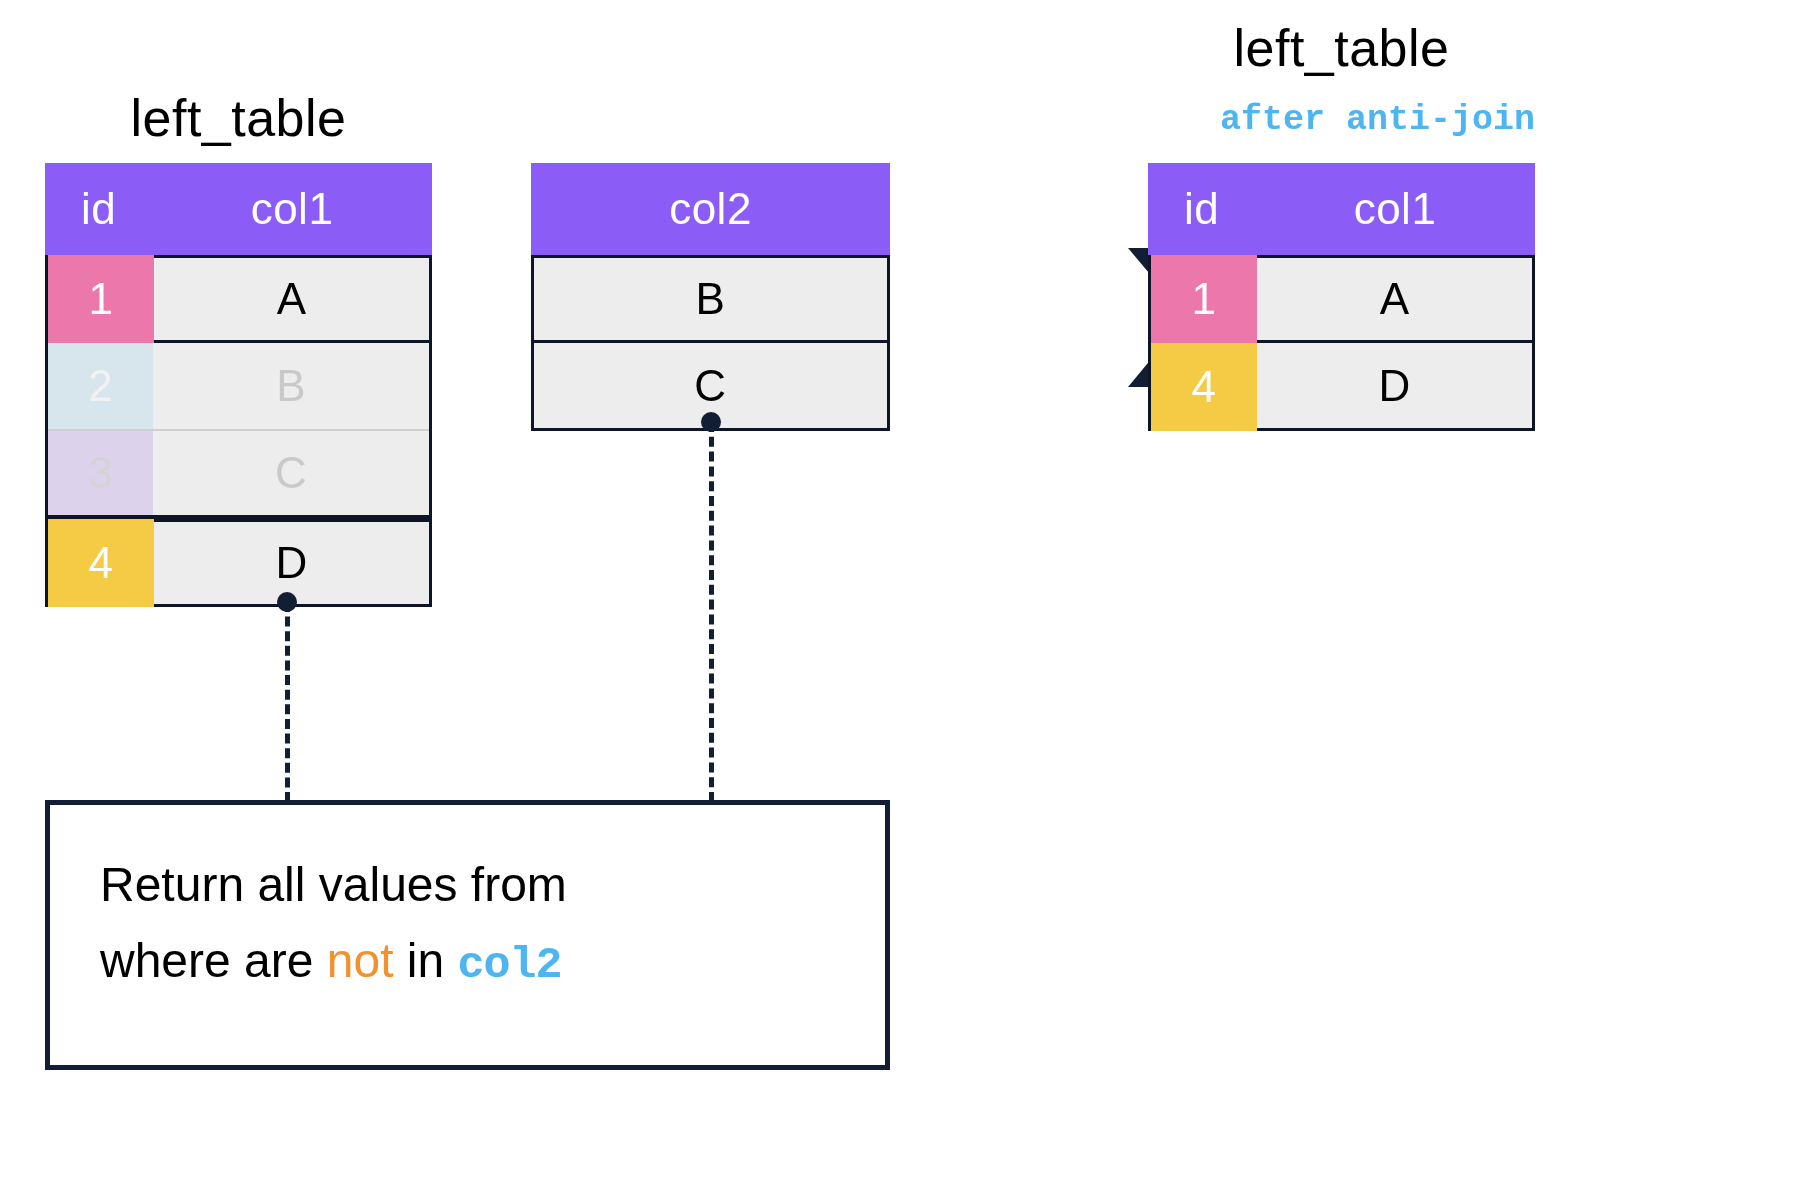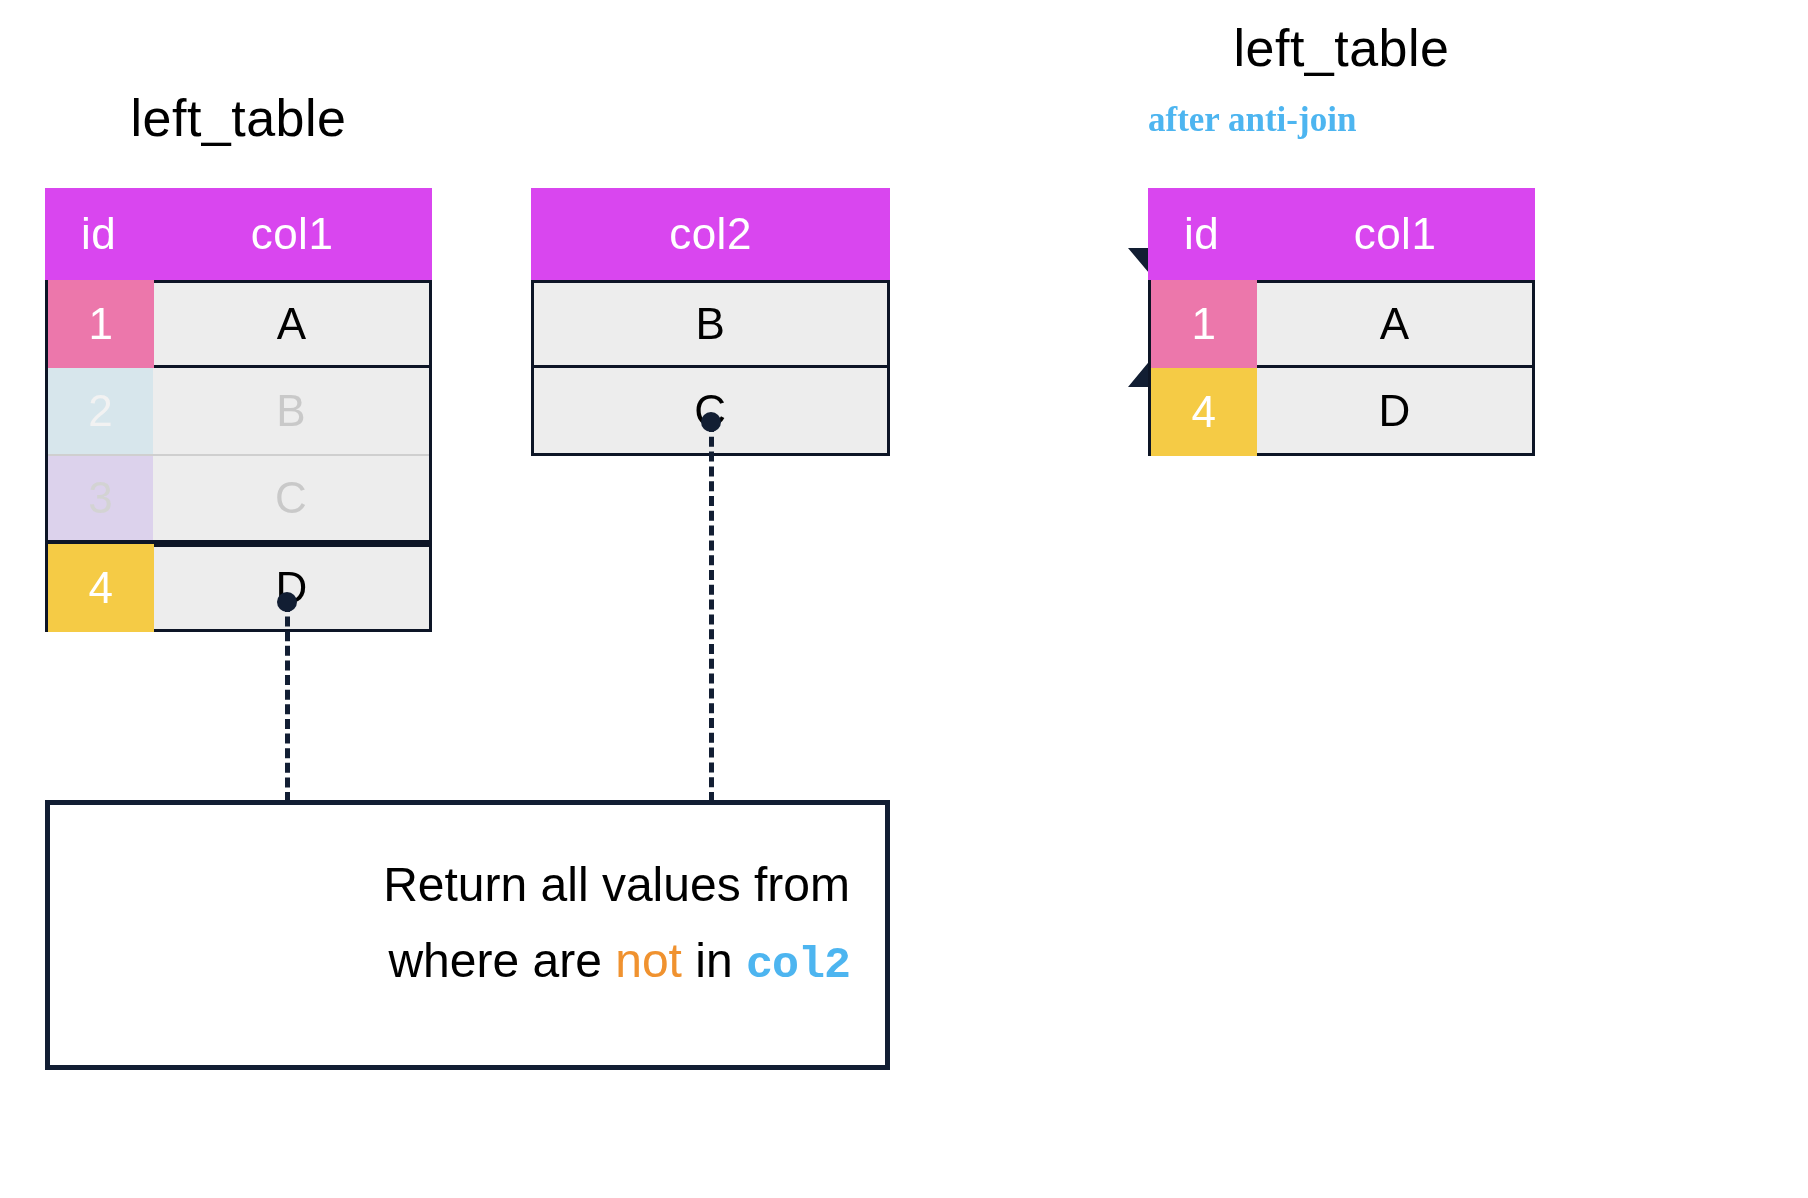--- a/index.html
+++ b/index.html
@@ -25,42 +25,41 @@
     font-family: "Liberation Sans", sans-serif;
     font-size: 52px;
     font-weight: 400;
     color: #000000;
     letter-spacing: 0.5px;
     white-space: nowrap;
     text-align: center;
   }
   .tbl-subtitle {
     position: absolute;
-    font-family: Liberation Serif, serif;
+    font-family: Liberation Mono, monospace;
     font-size: 35px;
     font-weight: bold;
     color: #4DB5F0;
     letter-spacing: 0px;
     white-space: nowrap;
-    text-align: left;
+    text-align: right;
   }
 
   
   .tbl {
     position: absolute;
     box-sizing: border-box;
     background: #ffffff;
   }
   .tbl-head {
-    background: #d946ef;
+    background: #8b5cf6;
     color: #ffffff;
     display: flex;
     align-items: center;
     box-sizing: border-box;
-    margin-top: 25px;
   }
   .th {
     font-size: 44px;
     font-weight: 400;
     text-align: center;
     color: #ffffff;
     letter-spacing: 0.5px;
   }
   .row {
     display: flex;
@@ -163,29 +162,28 @@
     left: 45px;
     top: 800px;
     width: 845px;
     height: 270px;
     border: 5px solid #121E33;
     box-sizing: border-box;
     background: #ffffff;
   }
   #caption-text {
     position: absolute;
-    left: 20px;
+    left: 50px;
     top: 42px;
     width: 780px;
     font-size: 48px;
     line-height: 76px;
     color: #000000;
     font-family: "Liberation Sans", sans-serif;
     letter-spacing: 0px;
-    text-align: right;
   }
   .code {
     font-family: "Liberation Mono", monospace;
     color: #4DB5F0;
     font-weight: bold;
     font-size: 45px;
     letter-spacing: -1px;
   }
   .neg {
     color: #F0922F;

